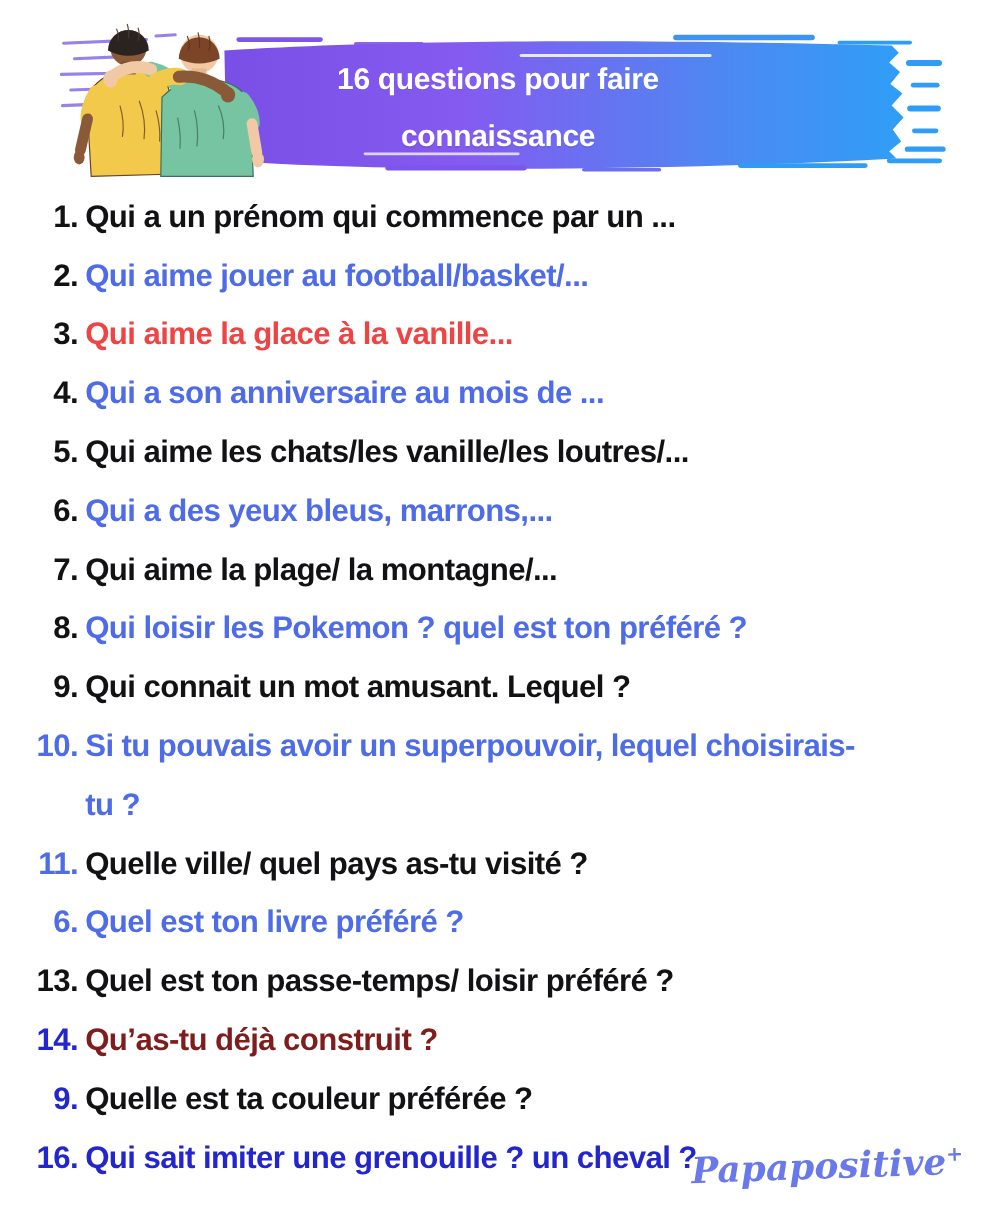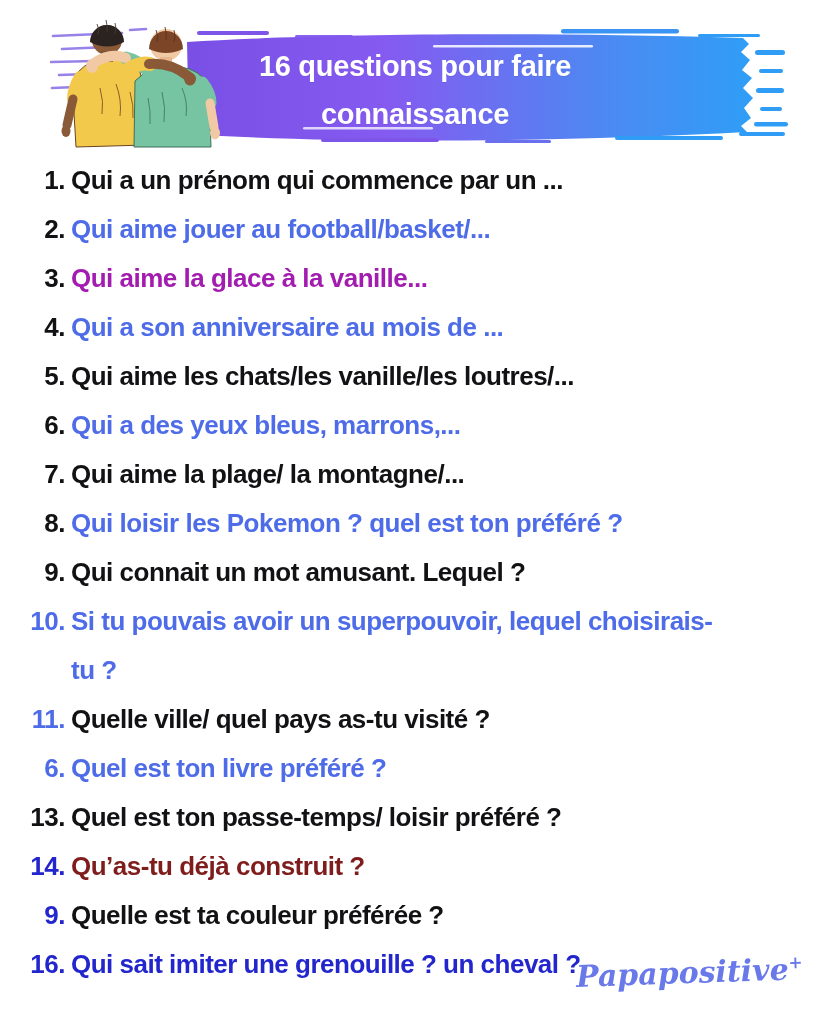--- a/index.html
+++ b/index.html
@@ -14,21 +14,21 @@
     position: absolute; left: 183px; top: 28px;
     width: 625px; height: 120px;
   }
   .banner-wrap svg { display: block; width: 625px; height: 120px; }
   .title-wrap {
     position: absolute; left: 205px; top: 42px;
     width: 420px; z-index: 2;
     text-align: center;
     color: #ffffff;
     font-weight: bold;
-    font-size: 29px;
+    font-size: 25px;
     line-height: 48px;
     letter-spacing: -0.3px;
     text-shadow: 0 1px 0 rgba(0,0,0,0.06);
   }
   .title-line { display: block; }
   .kids-wrap {
     position: absolute; left: 50px; top: 6px;
     width: 188px; height: 146px; z-index: 3;
   }
   .kids-wrap svg { display: block; width: 188px; height: 146px; }
@@ -180,21 +180,21 @@
     <div class="q-row">
     <span class="q-num" style="color: rgb(18, 18, 21);">1.</span>
     <span class="q-text" style="color: rgb(18, 18, 21);">Qui a un prénom qui commence par un ...</span>
   </div>
     <div class="q-row">
     <span class="q-num" style="color: rgb(18, 18, 21);">2.</span>
     <span class="q-text" style="color: rgb(79, 108, 232);">Qui aime jouer au football/basket/...</span>
   </div>
     <div class="q-row">
     <span class="q-num" style="color: rgb(18, 18, 21);">3.</span>
-    <span class="q-text" style="color: #a21caf;">Qui aime la glace à la vanille...</span>
+    <span class="q-text" style="color: #ef4444;">Qui aime la glace à la vanille...</span>
   </div>
     <div class="q-row">
     <span class="q-num" style="color: rgb(18, 18, 21);">4.</span>
     <span class="q-text" style="color: rgb(79, 108, 232);">Qui a son anniversaire au mois de ...</span>
   </div>
     <div class="q-row">
     <span class="q-num" style="color: rgb(18, 18, 21);">5.</span>
     <span class="q-text" style="color: rgb(18, 18, 21);">Qui aime les chats/les vanille/les loutres/...</span>
   </div>
     <div class="q-row">

